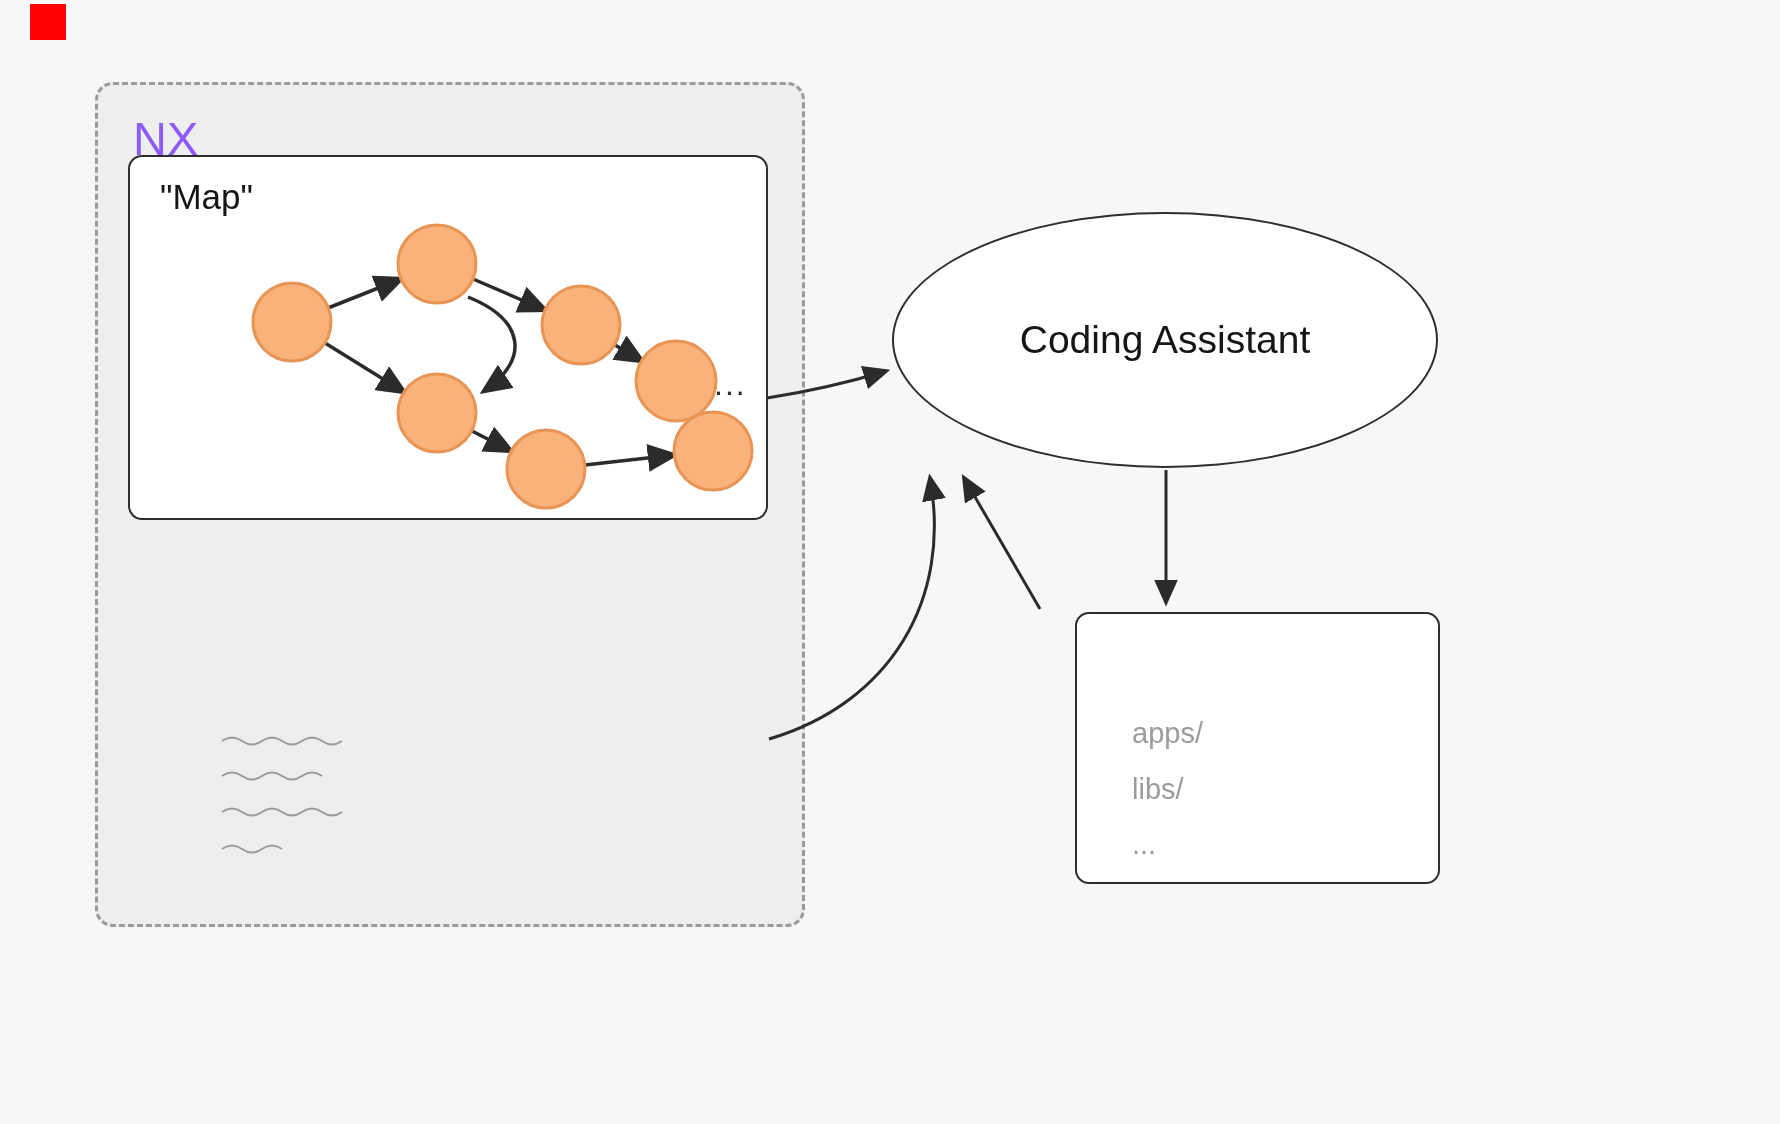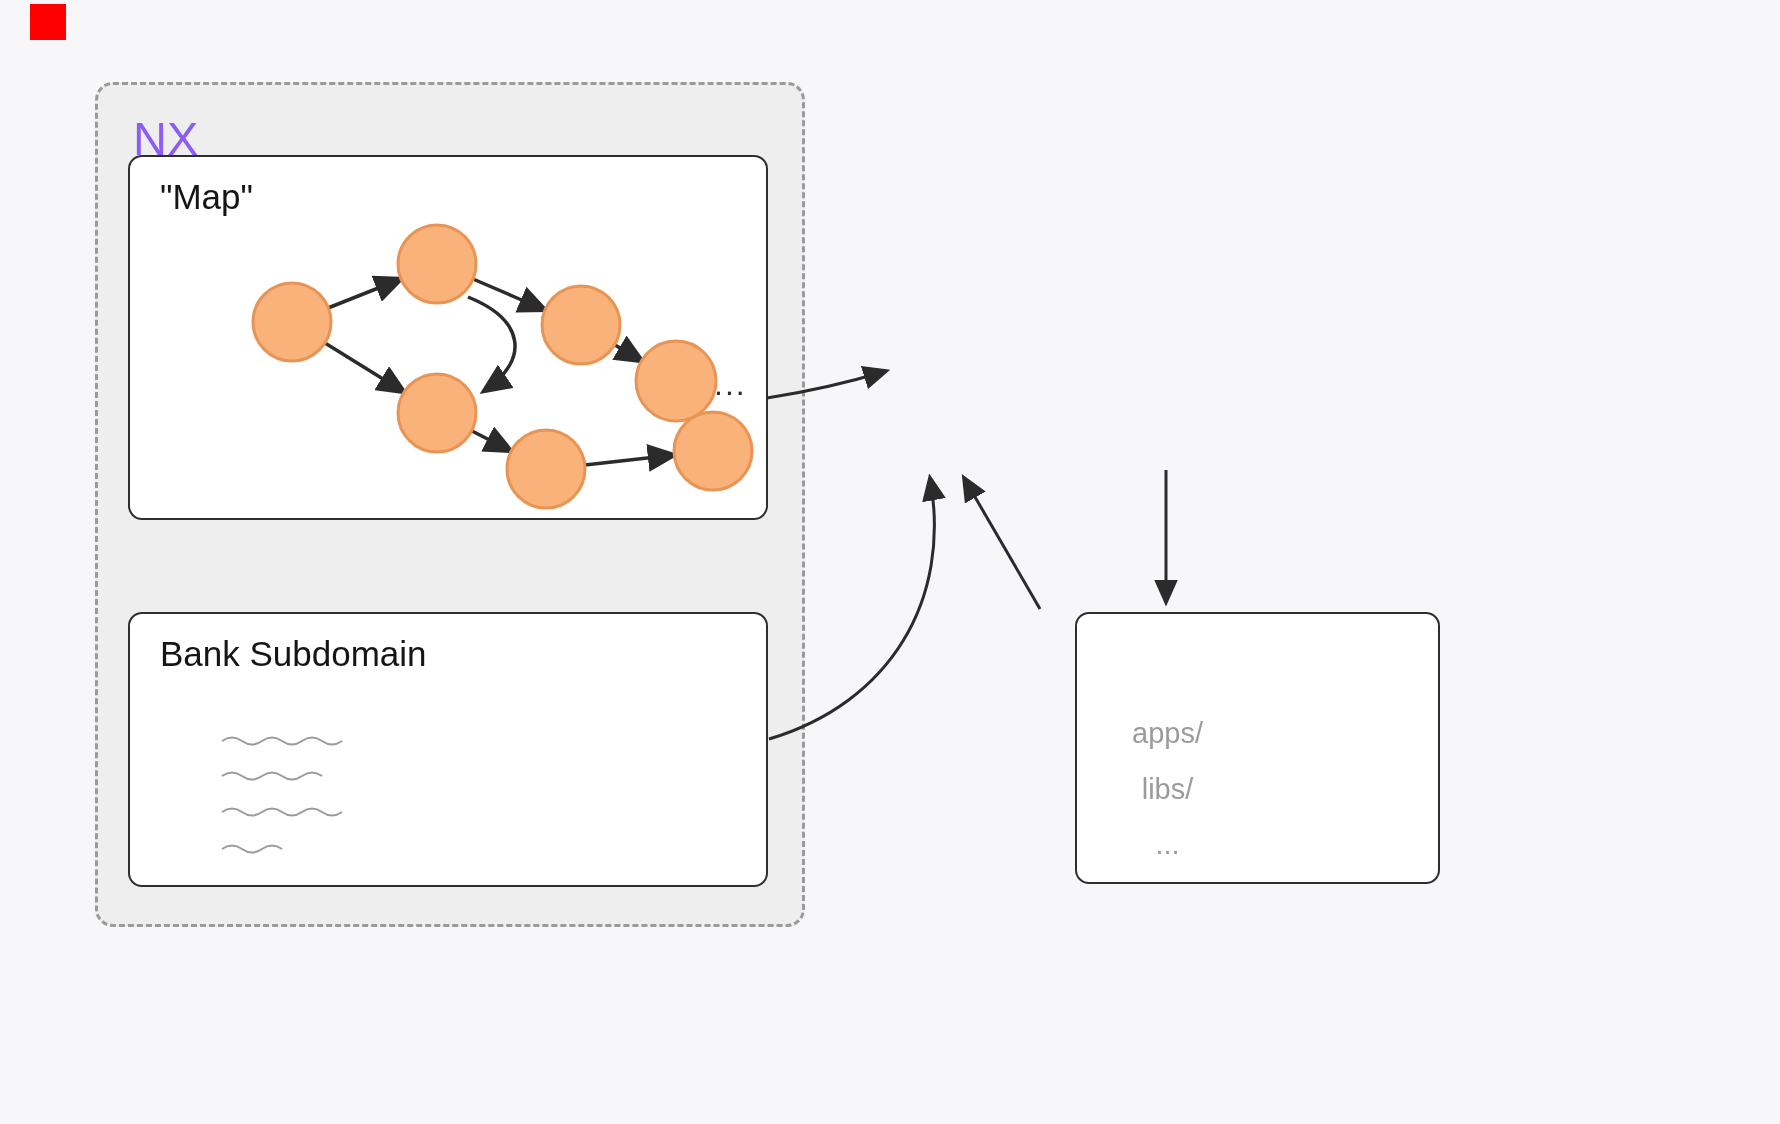--- a/index.html
+++ b/index.html
@@ -73,21 +73,20 @@
     left: 30px; top: 22px;
     font-size: 37px;
     color: #151515;
   }
   .fs-entries {
     position: absolute;
     left: 55px; top: 92px;
     font-size: 29px;
     color: #9b9b9b;
     line-height: 1.92;
-    text-align: center;
   }
 
   .map-ellipsis {
     position: absolute;
     left: 714px; top: 366px;
     font-size: 32px;
     color: #2e2e2e;
     letter-spacing: 2px;
   }
 
@@ -112,24 +111,24 @@
   <div class="red-marker"></div>
 
   <div class="nx-box">
     <div class="nx-label">NX</div>
   </div>
 
   <div class="panel map-box">
     <div class="panel-label">"Map"</div>
   </div>
 
-  <div class="panel bank-box">
-    <div class="panel-label">Bank Subdomain</div>
+
+  <div class="assistant">
+    <span>Coding Assistant</span>
   </div>
-
 
   <div class="panel fs-box">
     <div class="fs-entries">
       <div>apps/</div>
       <div>libs/</div>
       <div>...</div>
     </div>
   </div>
 
   <div class="map-ellipsis">...</div>

